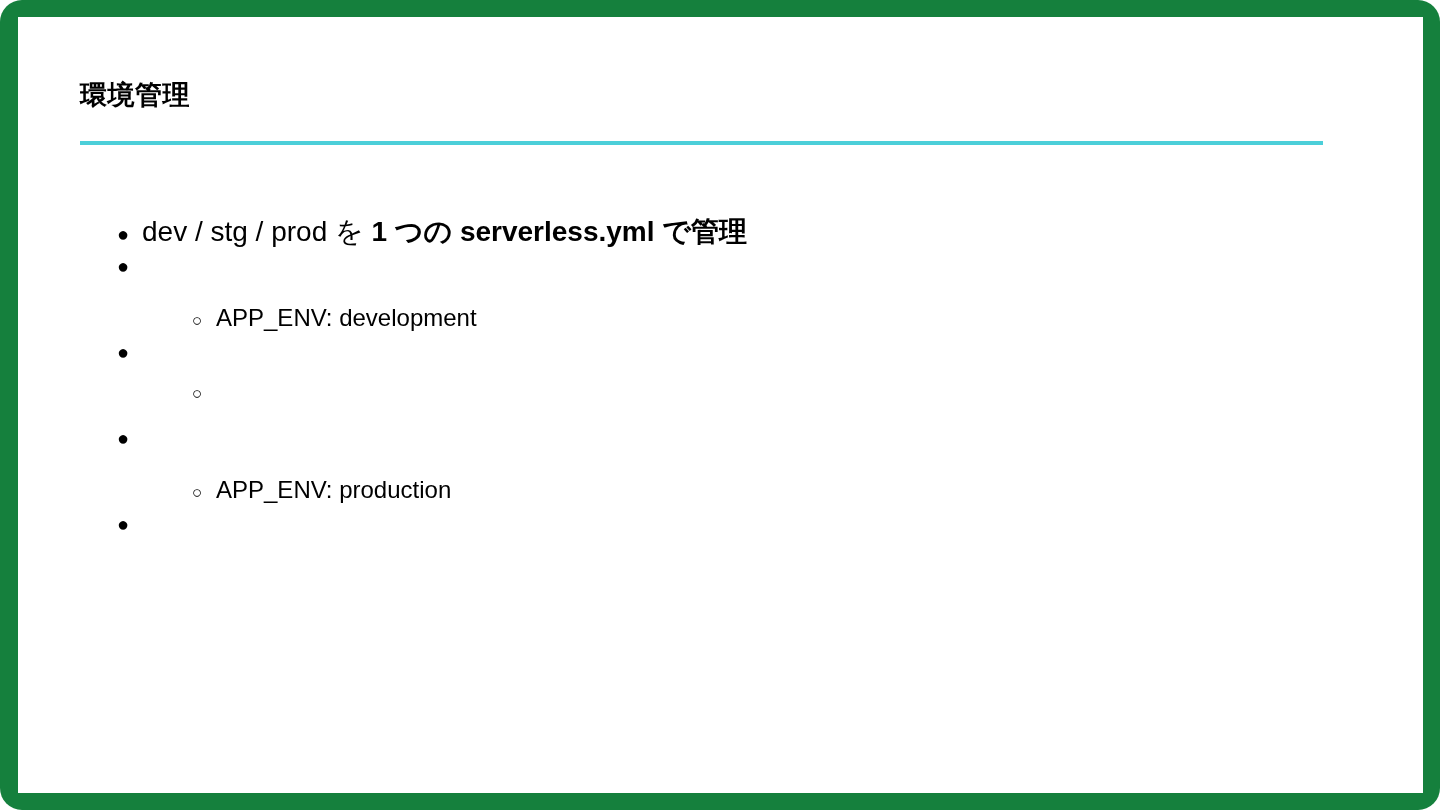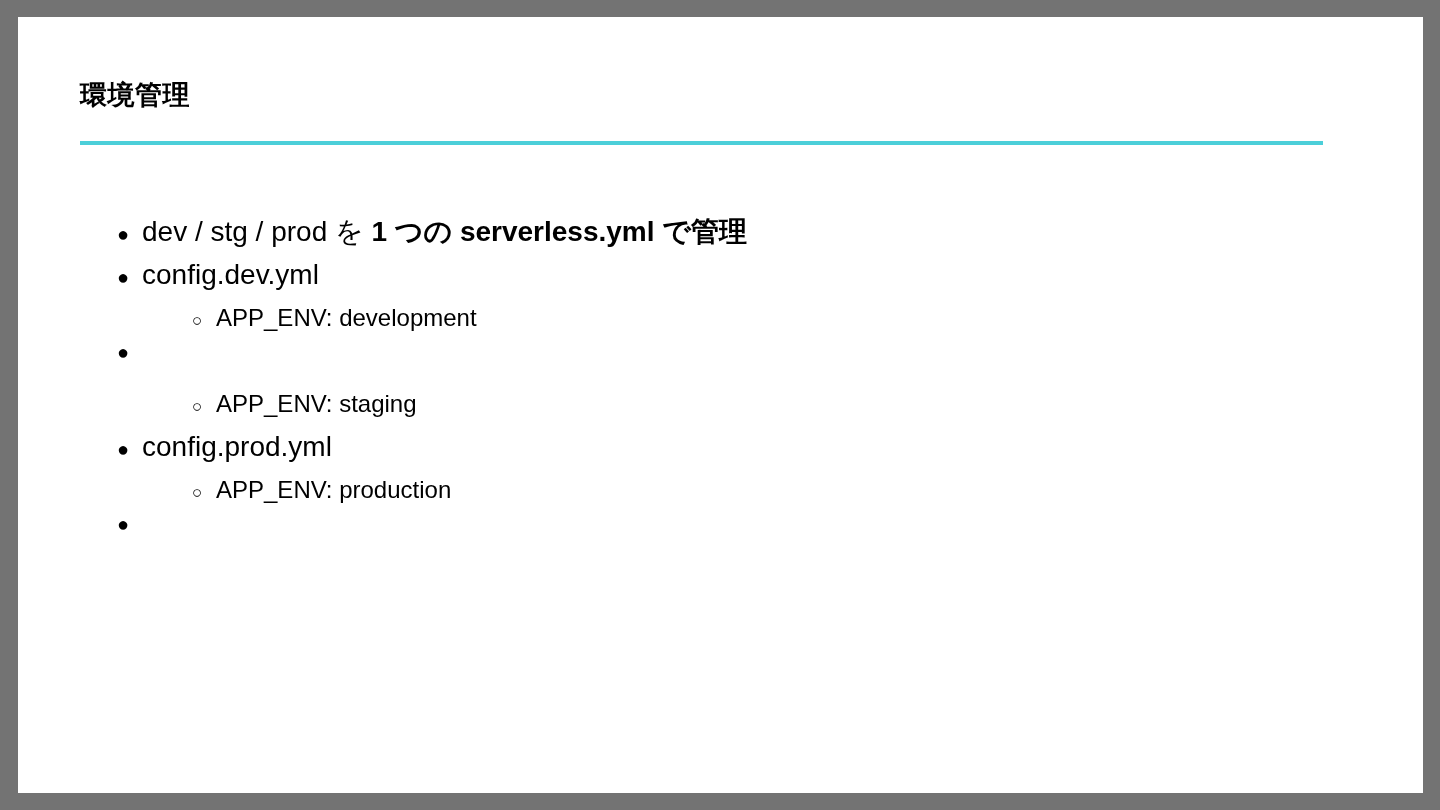--- a/index.html
+++ b/index.html
@@ -12,21 +12,22 @@
     background: #ffffff;
     font-family: "Liberation Sans", "DejaVu Sans", sans-serif;
     overflow: hidden;
   }
 
   .slide {
     position: relative;
     width: 1440px;
     height: 810px;
     box-sizing: border-box;
-    background: #737373;
+    background: #15803d;
+    border-radius: 22px;
   }
 
   .slide-inner {
     position: absolute;
     left: 18px;
     top: 17px;
     width: 1405px;
     height: 776px;
     background: #ffffff;
     box-sizing: border-box;
@@ -113,36 +114,33 @@
 
     <div class="title-rule"></div>
 
     <div class="body-list">
         <div class="bullet-row level-1">
           <span class="marker">●</span>
           <span class="bullet-text"><span>dev / stg / prod を </span><span class="bold-seg">1 つの serverless.yml で管理</span></span>
         </div>
         <div class="bullet-row level-1">
           <span class="marker">●</span>
-          <span class="bullet-text">config.dev.yml</span>
         </div>
         <div class="bullet-row level-2">
           <span class="marker">○</span>
           <span class="bullet-text">APP_ENV: development</span>
         </div>
         <div class="bullet-row level-1">
           <span class="marker">●</span>
         </div>
         <div class="bullet-row level-2">
           <span class="marker">○</span>
-          <span class="bullet-text">APP_ENV: staging</span>
         </div>
         <div class="bullet-row level-1">
           <span class="marker">●</span>
-          <span class="bullet-text">config.prod.yml</span>
         </div>
         <div class="bullet-row level-2">
           <span class="marker">○</span>
           <span class="bullet-text">APP_ENV: production</span>
         </div>
         <div class="bullet-row level-1">
           <span class="marker">●</span>
         </div>
       </div>
 

